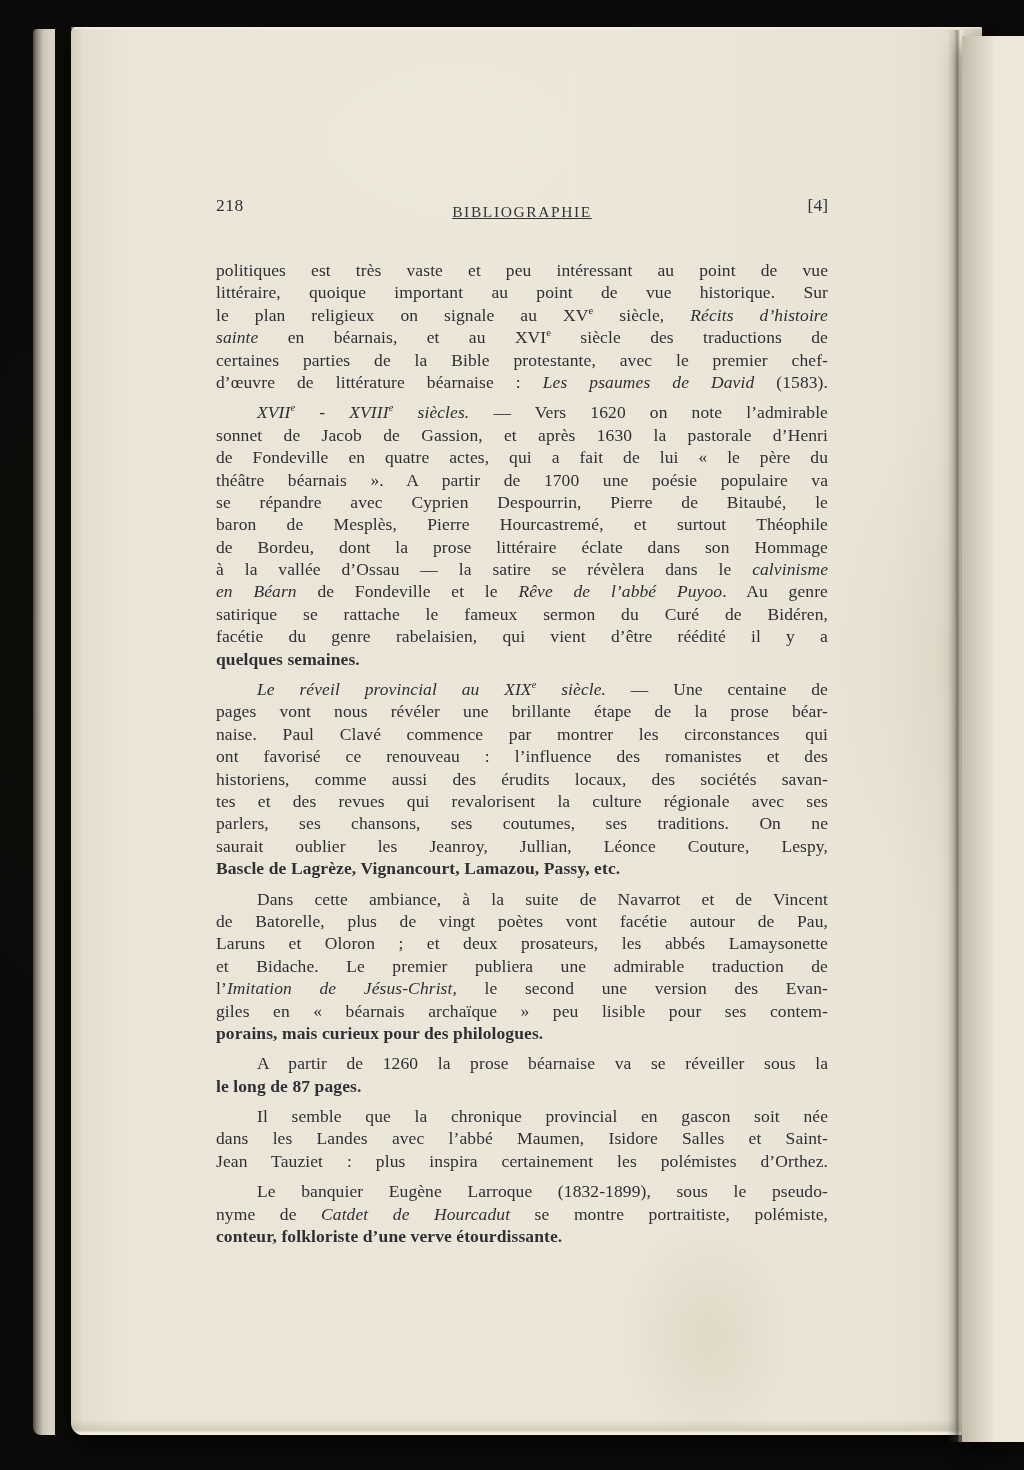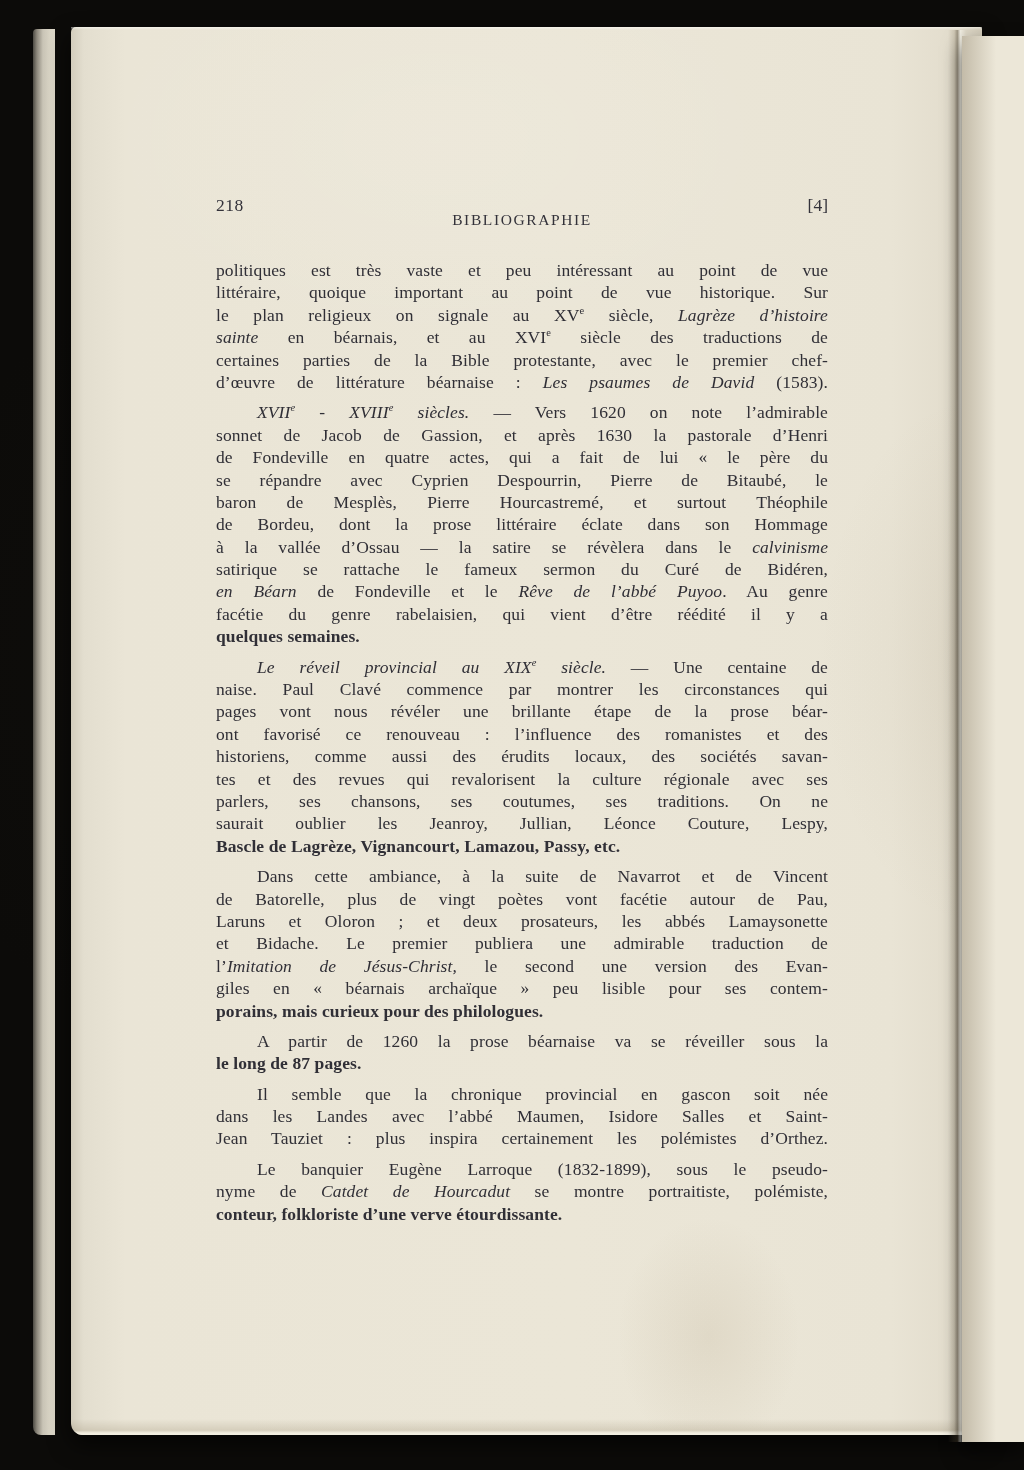--- a/index.html
+++ b/index.html
@@ -52,21 +52,21 @@
   .facing-page{
     position:absolute;left:962px;top:36px;width:62px;height:1406px;
     background:
       linear-gradient(90deg,rgba(100,85,58,0.30) 0%,rgba(100,85,58,0) 55%),
       #ece7d8;
     box-shadow:0 10px 20px rgba(0,0,0,0.6);
   }
   
   .header{position:absolute;left:145px;top:168px;width:612px;height:26px;color:#33323a;}
   .hnum{position:absolute;left:0;top:0;font-size:17.5px;letter-spacing:0.5px;}
-  .htitle{position:absolute;left:50%;transform:translateX(-50%);top:16px;font-size:15.5px;letter-spacing:1.6px;}
+  .htitle{position:absolute;left:50%;transform:translateX(-50%);top:8px;font-size:15.5px;letter-spacing:1.6px;text-decoration:underline;}
   .hbracket{position:absolute;right:0;top:0;font-size:17.5px;}
   
   .textbody{
     position:absolute;left:145px;top:232px;width:612px;
     color:#302f36;font-size:17.5px;letter-spacing:0.1px;
   }
   .para{margin:0 0 8px 0;}
   .para:last-child{margin-bottom:0;}
   .line{
     height:22.4px;line-height:22.4px;white-space:normal;
@@ -85,42 +85,43 @@
 <div class="page">
   <div class="header">
     <span class="hnum">218</span>
     <span class="htitle">BIBLIOGRAPHIE</span>
     <span class="hbracket">[4]</span>
   </div>
   <div class="textbody" id="textbody">
       <div class="para">
         <div class="line"><span>politiques est très vaste et peu intéressant au point de vue</span></div>
         <div class="line"><span>littéraire, quoique important au point de vue historique. Sur</span></div>
-        <div class="line"><span>le plan religieux on signale au XV</span><sup>e</sup><span> siècle, </span><span class="it">Lagrèze d’histoire</span></div>
+        <div class="line"><span>le plan religieux on signale au XV</span><sup>e</sup><span> siècle, </span><span class="it">Récits d’histoire</span></div>
         <div class="line"><span class="it">sainte</span><span> en béarnais, et au XVI</span><sup>e</sup><span> siècle des traductions de</span></div>
         <div class="line"><span>certaines parties de la Bible protestante, avec le premier chef-</span></div>
         <div class="line"><span>d’œuvre de littérature béarnaise : </span><span class="it">Les psaumes de David</span><span> (1583).</span></div>
       </div>
       <div class="para indent">
         <div class="line"><span class="it">XVII</span><sup class="it">e</sup><span class="it"> - XVIII</span><sup class="it">e</sup><span class="it"> siècles.</span><span> — Vers 1620 on note l’admirable</span></div>
         <div class="line"><span>sonnet de Jacob de Gassion, et après 1630 la pastorale d’Henri</span></div>
         <div class="line"><span>de Fondeville en quatre actes, qui a fait de lui « le père du</span></div>
+        <div class="line"><span>théâtre béarnais ». A partir de 1700 une poésie populaire va</span></div>
         <div class="line"><span>se répandre avec Cyprien Despourrin, Pierre de Bitaubé, le</span></div>
         <div class="line"><span>baron de Mesplès, Pierre Hourcastremé, et surtout Théophile</span></div>
         <div class="line"><span>de Bordeu, dont la prose littéraire éclate dans son Hommage</span></div>
         <div class="line"><span>à la vallée d’Ossau — la satire se révèlera dans le </span><span class="it">calvinisme</span></div>
+        <div class="line"><span class="it">en Béarn</span><span> de Fondeville et le </span><span class="it">Rêve de l’abbé Puyoo</span><span>. Au genre</span></div>
         <div class="line"><span>satirique se rattache le fameux sermon du Curé de Bidéren,</span></div>
-        <div class="line"><span class="it">en Béarn</span><span> de Fondeville et le </span><span class="it">Rêve de l’abbé Puyoo</span><span>. Au genre</span></div>
         <div class="line"><span>facétie du genre rabelaisien, qui vient d’être réédité il y a</span></div>
         <div class="line endl"><span>quelques semaines.</span></div>
       </div>
       <div class="para indent">
         <div class="line"><span class="it">Le réveil provincial au XIX</span><sup class="it">e</sup><span class="it"> siècle.</span><span> — Une centaine de</span></div>
+        <div class="line"><span>pages vont nous révéler une brillante étape de la prose béar-</span></div>
         <div class="line"><span>naise. Paul Clavé commence par montrer les circonstances qui</span></div>
-        <div class="line"><span>pages vont nous révéler une brillante étape de la prose béar-</span></div>
         <div class="line"><span>ont favorisé ce renouveau : l’influence des romanistes et des</span></div>
         <div class="line"><span>historiens, comme aussi des érudits locaux, des sociétés savan-</span></div>
         <div class="line"><span>tes et des revues qui revalorisent la culture régionale avec ses</span></div>
         <div class="line"><span>parlers, ses chansons, ses coutumes, ses traditions. On ne</span></div>
         <div class="line"><span>saurait oublier les Jeanroy, Jullian, Léonce Couture, Lespy,</span></div>
         <div class="line endl"><span>Bascle de Lagrèze, Vignancourt, Lamazou, Passy, etc.</span></div>
       </div>
       <div class="para indent">
         <div class="line"><span>Dans cette ambiance, à la suite de Navarrot et de Vincent</span></div>
         <div class="line"><span>de Batorelle, plus de vingt poètes vont facétie autour de Pau,</span></div>

